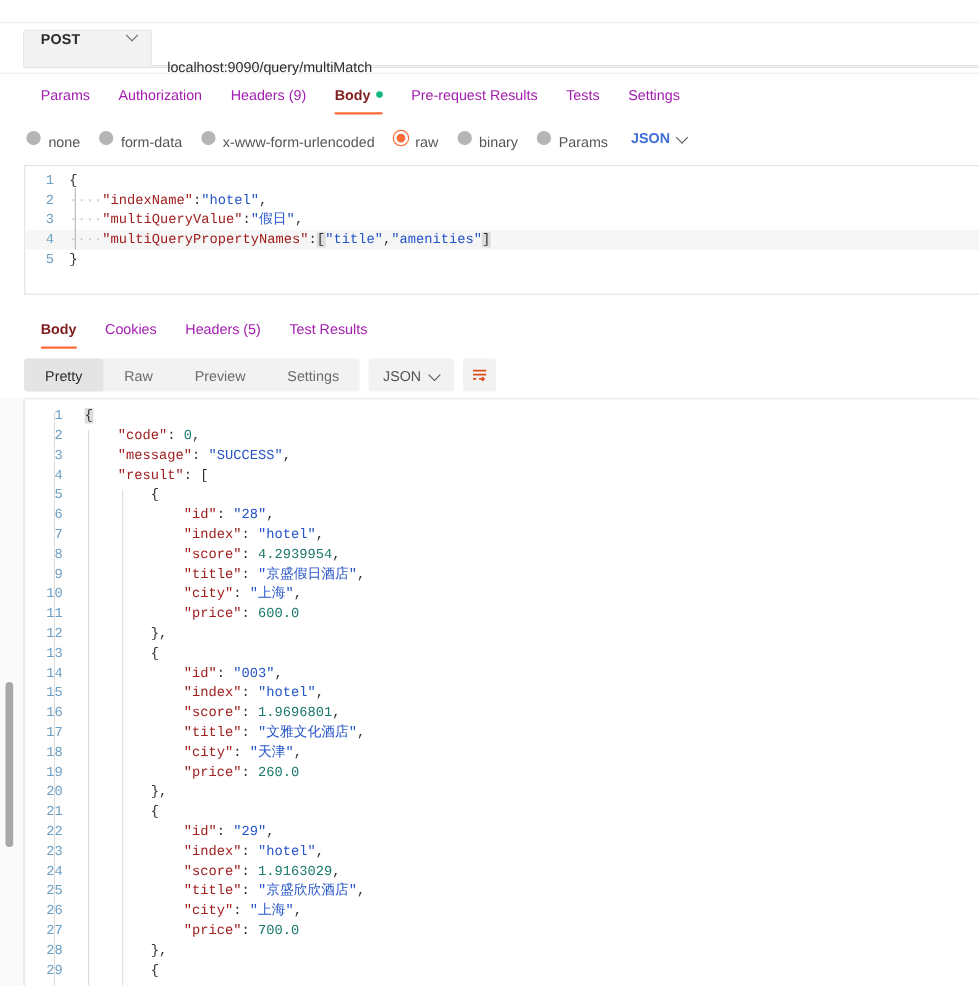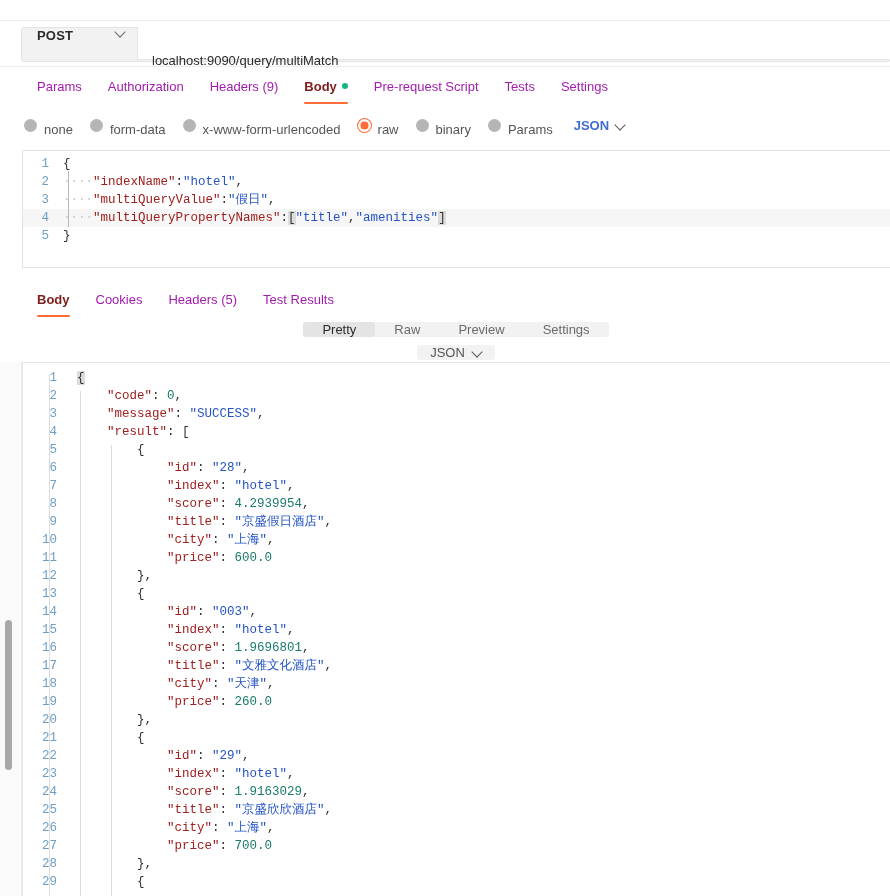--- a/index.html
+++ b/index.html
@@ -98,21 +98,21 @@
   .ind { color: #c9c9c9; } 
   .brsel { background: #dcdcdc; color: #303030; }
 
   
   .resp-tabs {
     position: absolute; left: 0; top: 288px; width: 890px; height: 28px;
     display: flex; align-items: center; padding-left: 24px;
   }
   .sub-toolbar {
     position: absolute; left: 0; top: 322px; width: 890px; height: 38px;
-    display: flex; align-items: center; padding-left: 22px; gap: 8px; flex-direction: column;
+    display: flex; align-items: center; padding-left: 22px; gap: 8px;
   }
   .seg {
     height: 30px; background: #f2f2f2; border-radius: 3px; display: flex; align-items: stretch;
   }
   .seg-btn {
     display: flex; align-items: center; padding: 0 19px; font-size: 13px;
     color: #6b6b6b; cursor: pointer; border-radius: 3px;
   }
   .seg-btn.active { background: #e4e4e4; color: #2b2b2b; }
   .seg2 {
@@ -170,21 +170,21 @@
         <span>Authorization</span>
       </div>
       <div class="rtab">
         <span>Headers (9)</span>
       </div>
       <div class="rtab active">
         <span>Body</span>
         <span class="dot-green"></span>
       </div>
       <div class="rtab">
-        <span>Pre-request Script</span>
+        <span>Pre-request Results</span>
       </div>
       <div class="rtab">
         <span>Tests</span>
       </div>
       <div class="rtab">
         <span>Settings</span>
       </div>
     </div>
 
   <div class="bodytype-row">

